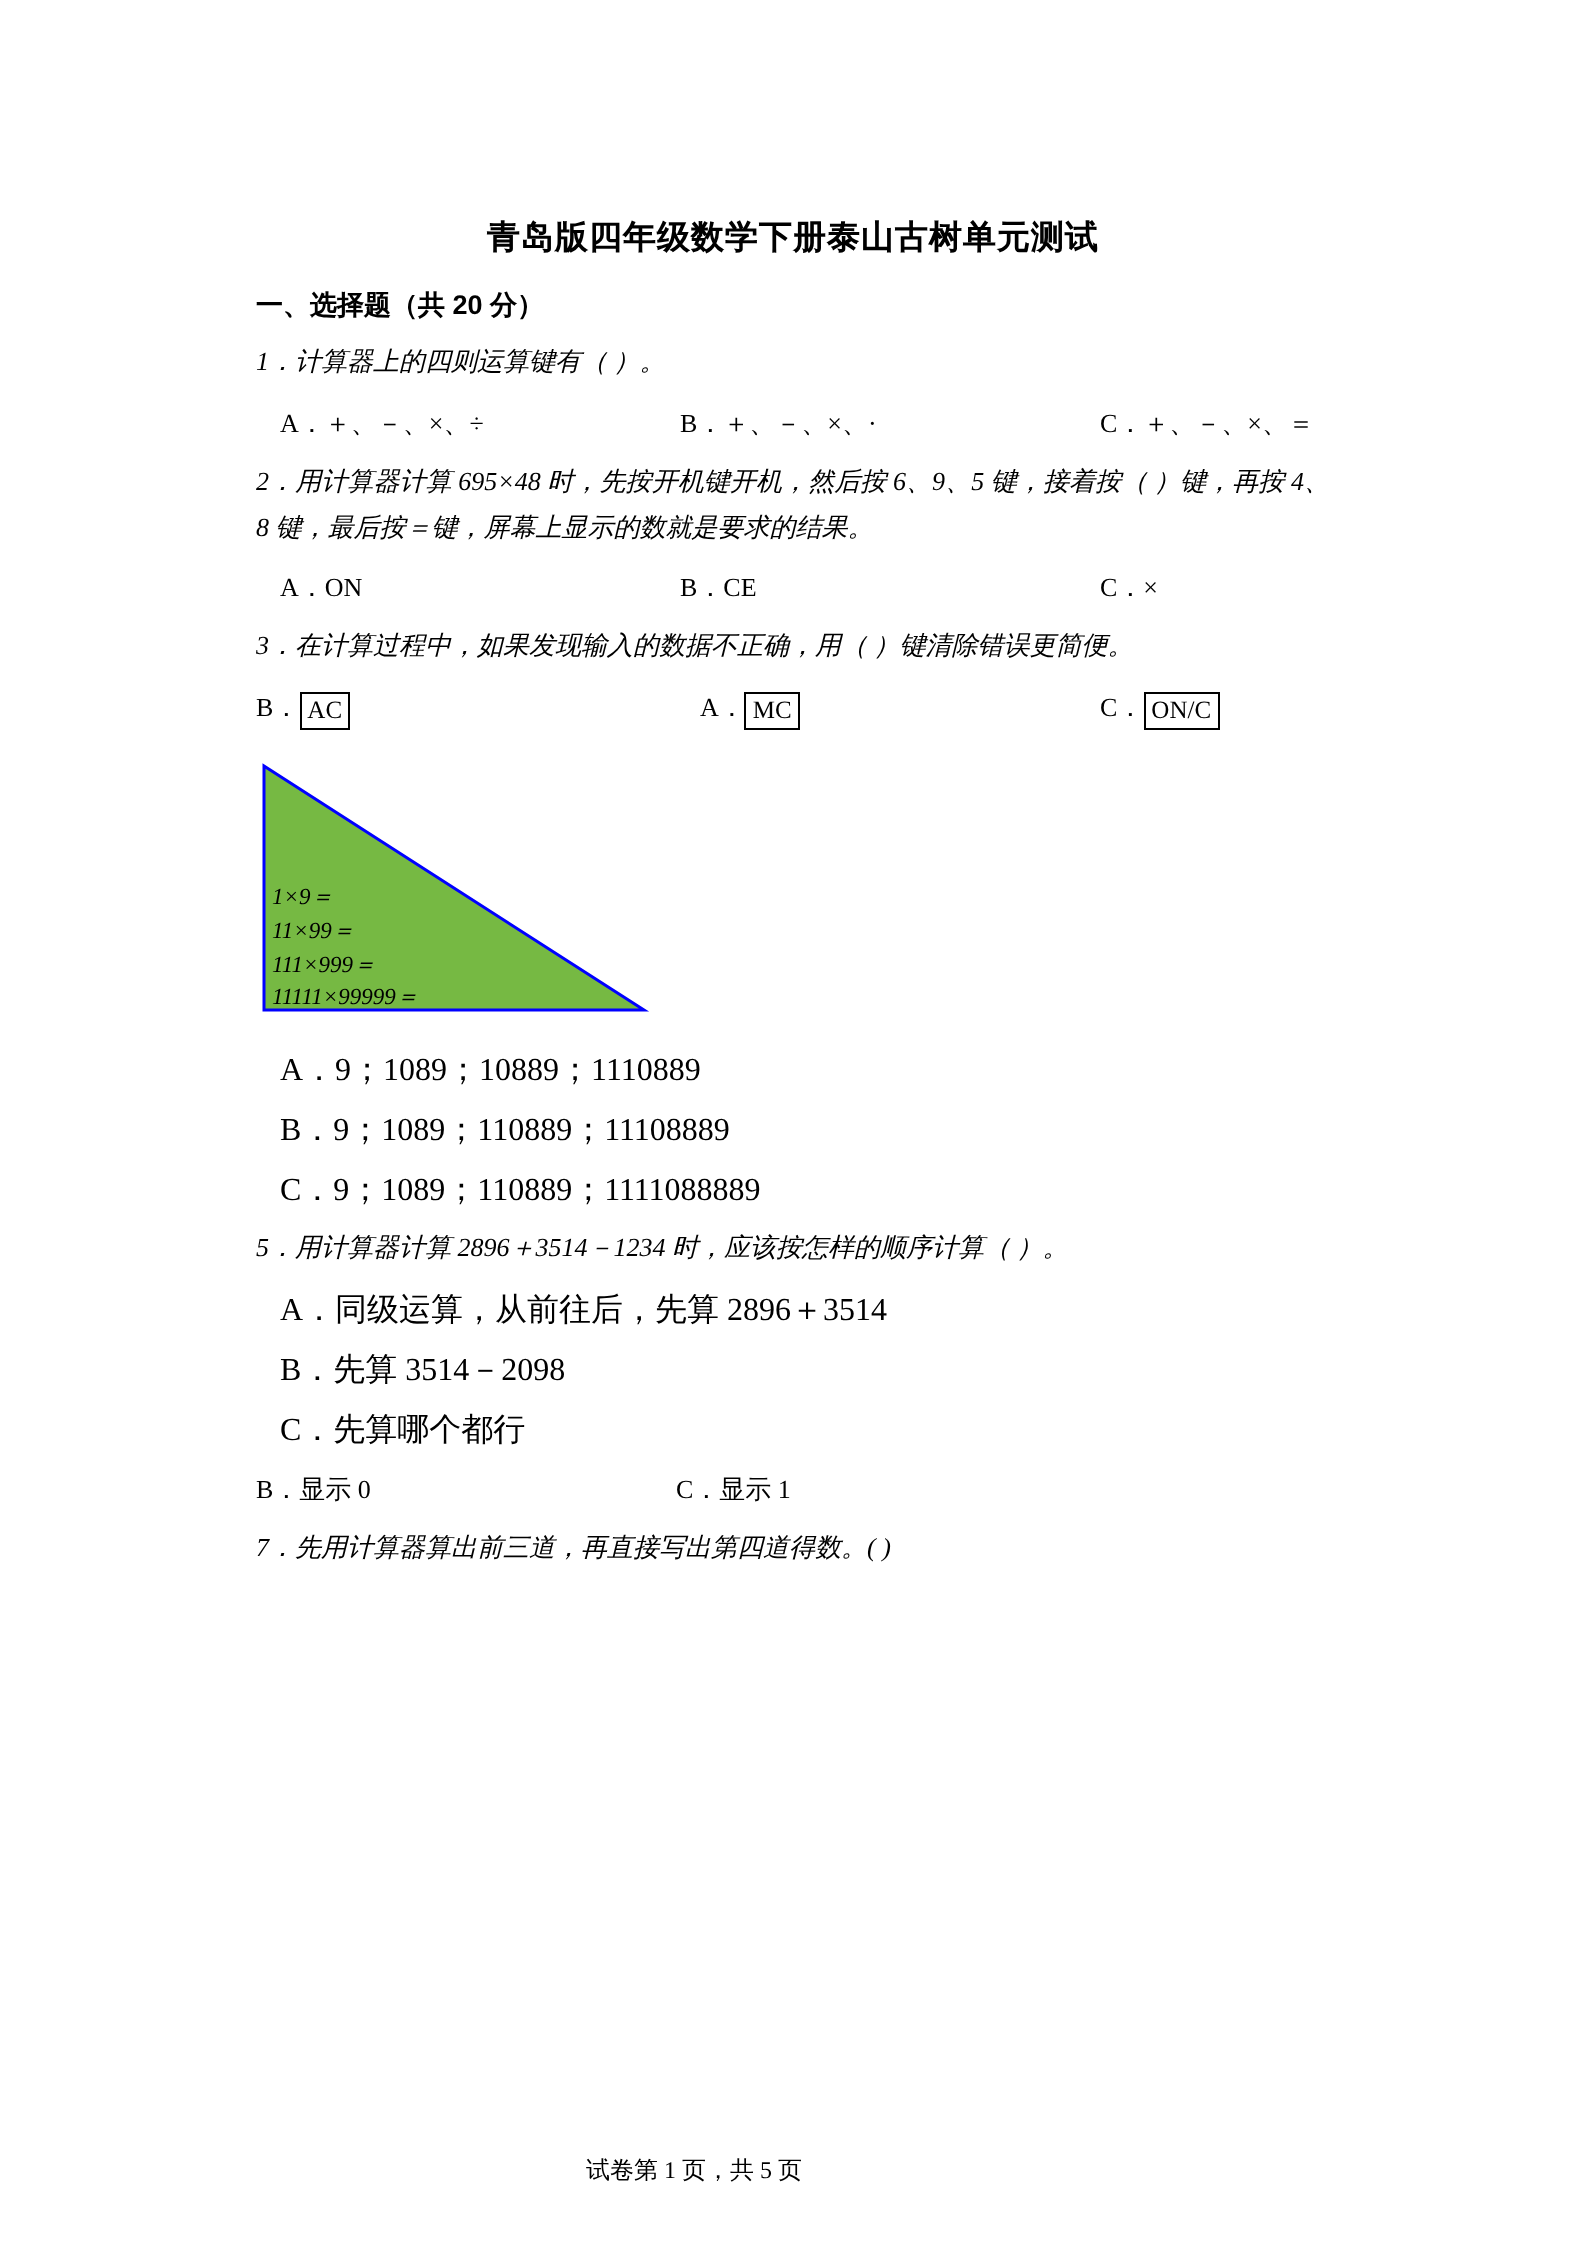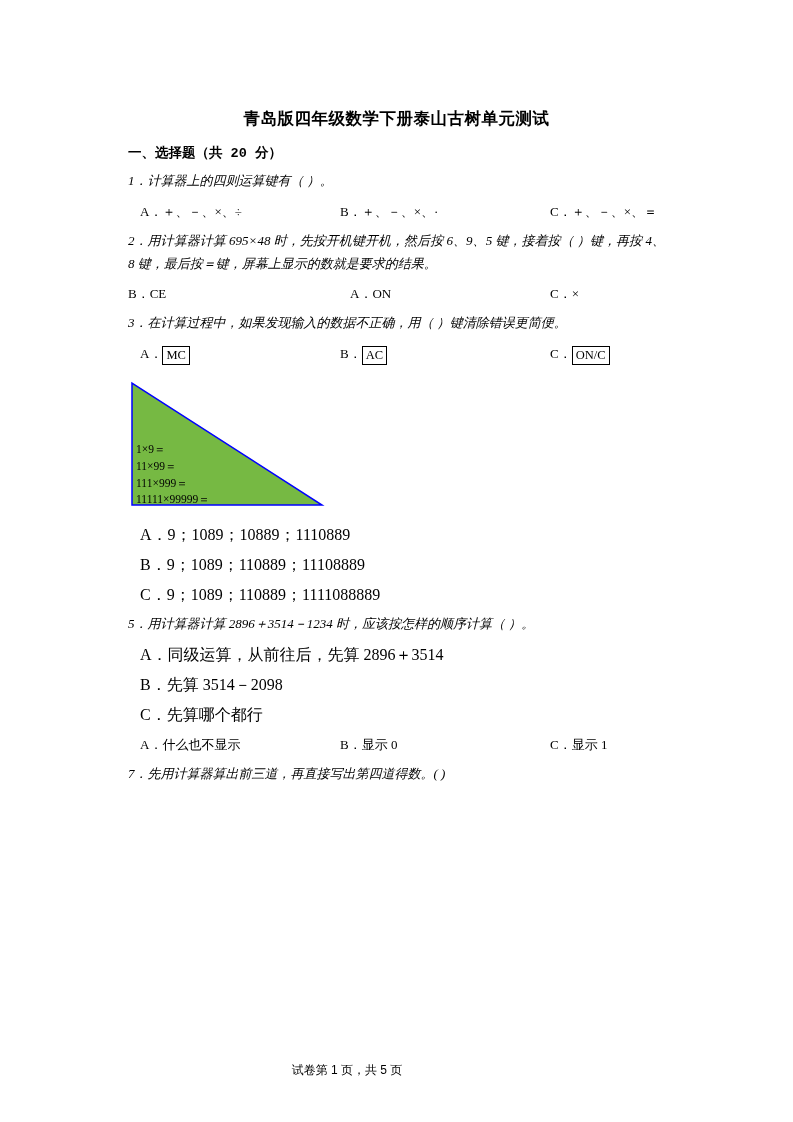--- a/index.html
+++ b/index.html
@@ -24,21 +24,21 @@
   }
   .doc-title {
     text-align: center;
     font-family: "DejaVu Sans", sans-serif;
     font-weight: bold;
     font-size: 16.5px;
     letter-spacing: 0.5px;
     margin: 0 0 14px 0;
   }
   .section-head {
-    font-family: Liberation Mono, monospace;
+    font-family: Liberation Sans, sans-serif;
     font-weight: bold;
     font-size: 13.5px;
     margin: 10px 0 8px 0;
   }
   .q {
     font-size: 13px;
     line-height: 1.75;
     margin: 7px 0 0 0;
     text-align: justify;
     font-style: italic;
@@ -66,20 +66,21 @@
     padding: 0px 3px;
     font-size: 12.5px;
     line-height: 1.35;
     vertical-align: -1px;
   }
   .fig-wrap {
     margin: 14px 0 10px 0;
     padding-left: 6px;
     height: 136px;
     position: relative;
+    font-style: italic;
   }
   .tri {
     position: absolute;
     left: 0;
     top: 0;
     width: 198px;
     height: 130px;
   }
   .tri svg { display: block; }
   .tri-text {
@@ -87,57 +88,57 @@
     left: 8px;
     top: 62px;
     font-size: 11.5px;
     line-height: 1.45;
     font-family: "Liberation Serif", serif;
   }
   .tri-text div { white-space: nowrap; }
   .footer {
     position: absolute;
     left: 0;
-    bottom: 43px;
+    bottom: 28px;
     width: 694px;
     text-align: center;
     font-size: 12px;
-    font-family: Liberation Sans, sans-serif;
+    font-family: Liberation Serif, serif;
   }
 </style>
 </head>
 <body>
 
 <div class="page">
 
   <h1 class="doc-title">青岛版四年级数学下册泰山古树单元测试</h1>
 
   <div class="section-head">一、选择题（共 20 分）</div>
 
   <div class="q">1．计算器上的四则运算键有（    ）。</div>
   <div class="opts-row">
     <span class="opt opt-a">A．＋、－、×、÷</span>
     <span class="opt opt-b">B．＋、－、×、·</span>
     <span class="opt opt-c">C．＋、－、×、＝</span>
   </div>
 
   <div class="q">2．用计算器计算 695×48 时，先按开机键开机，然后按 6、9、5 键，接着按（    ）键，再按 4、8 键，最后按＝键，屏幕上显示的数就是要求的结果。</div>
   <div class="opts-row">
+    <span class="opt opt-a">A．ON</span>
     <span class="opt opt-b">B．CE</span>
-    <span class="opt opt-a">A．ON</span>
     <span class="opt opt-c">C．×</span>
   </div>
 
   <div class="q">3．在计算过程中，如果发现输入的数据不正确，用（    ）键清除错误更简便。</div>
   <div class="opts-row">
+    <span class="opt opt-b">
+      <span>B．</span><span class="keybox">AC</span>
+    </span>
     <span class="opt opt-a">
       <span>A．</span><span class="keybox">MC</span>
-    </span>
-    <span class="opt opt-b">
-      <span>B．</span><span class="keybox">AC</span>
     </span>
     <span class="opt opt-c">
       <span>C．</span><span class="keybox">ON/C</span>
     </span>
   </div>
 
 
   <div class="fig-wrap">
     <div class="tri">
       <svg width="198" height="130" viewBox="0 0 198 130" xmlns="http://www.w3.org/2000/svg">
@@ -159,21 +160,20 @@
   </div>
 
   <div class="q">5．用计算器计算 2896＋3514－1234 时，应该按怎样的顺序计算（     ）。</div>
   <div class="opts-stack">
     <span class="opt">A．同级运算，从前往后，先算 2896＋3514</span>
     <span class="opt">B．先算 3514－2098</span>
     <span class="opt">C．先算哪个都行</span>
   </div>
 
   <div class="opts-row">
-    <span class="opt opt-a">A．什么也不显示</span>
     <span class="opt opt-b">B．显示 0</span>
     <span class="opt opt-c">C．显示 1</span>
   </div>
 
   <div class="q">7．先用计算器算出前三道，再直接写出第四道得数。(       )</div>
 
 </div>
 
 <div class="footer">试卷第 1 页，共 5 页</div>
 

